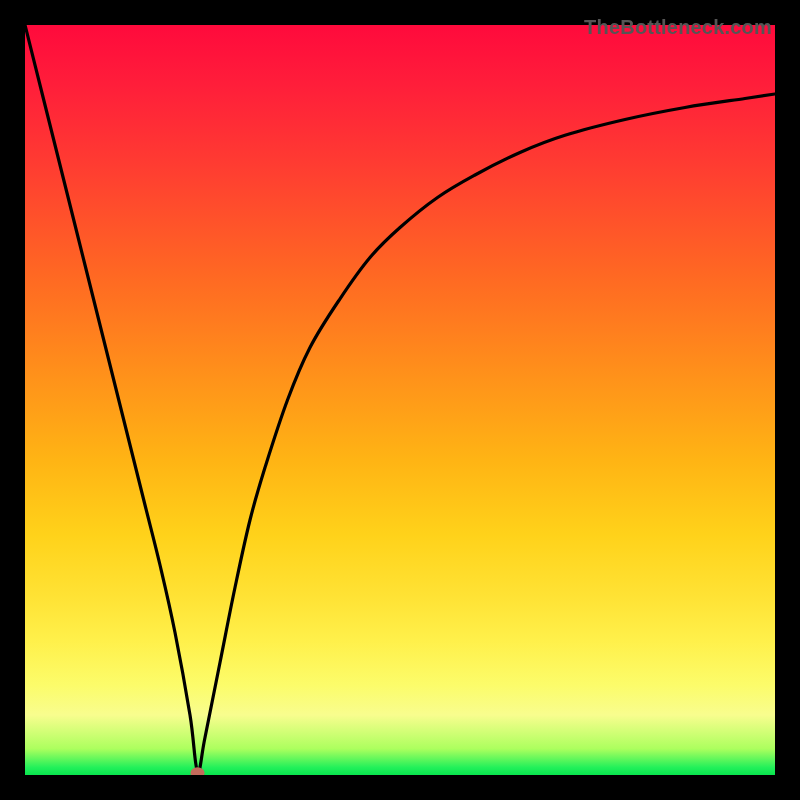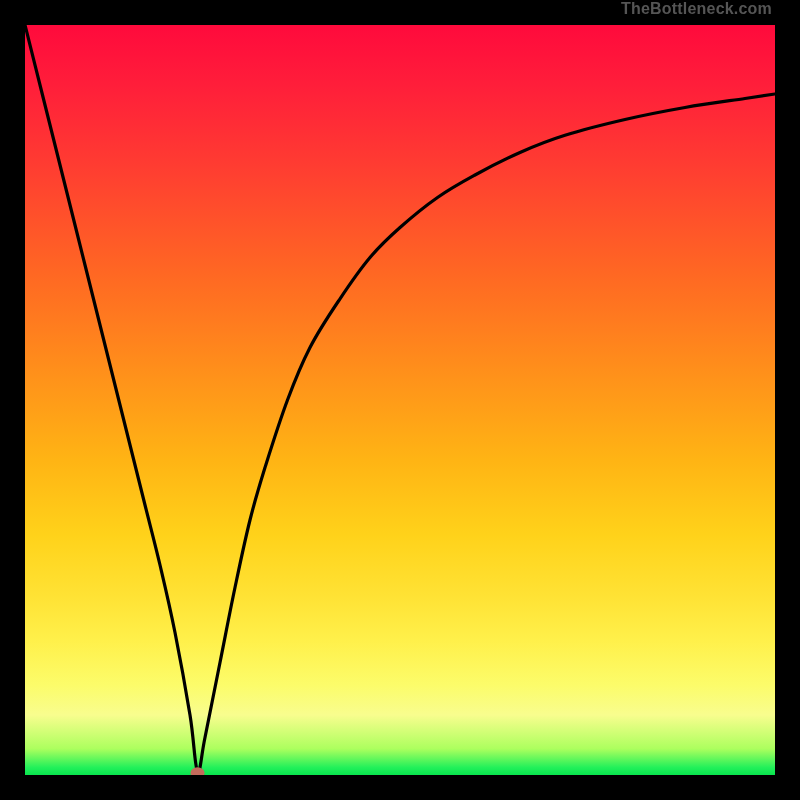--- a/index.html
+++ b/index.html
@@ -6,23 +6,23 @@
     margin: 0;
     padding: 0;
     width: 800px;
     height: 800px;
     background: #000;
     font-family: Arial, Helvetica, sans-serif;
     position: relative;
   }
   .watermark {
     position: absolute;
-    top: 0;
+    top: 16px;
     right: 28px;
-    font-size: 16px;
+    font-size: 20px;
     font-weight: bold;
     color: #555;
     letter-spacing: 0.2px;
     z-index: 3;
   }
   .plot-area {
     position: absolute;
     left: 25px;
     top: 25px;
     width: 750px;

